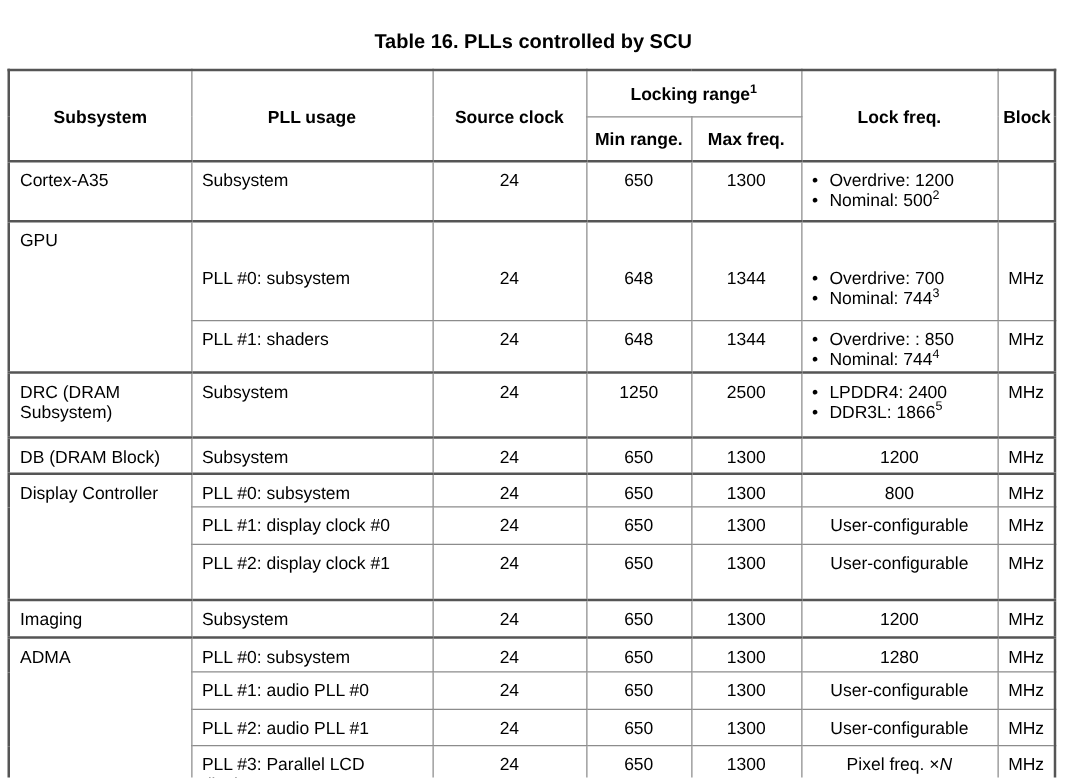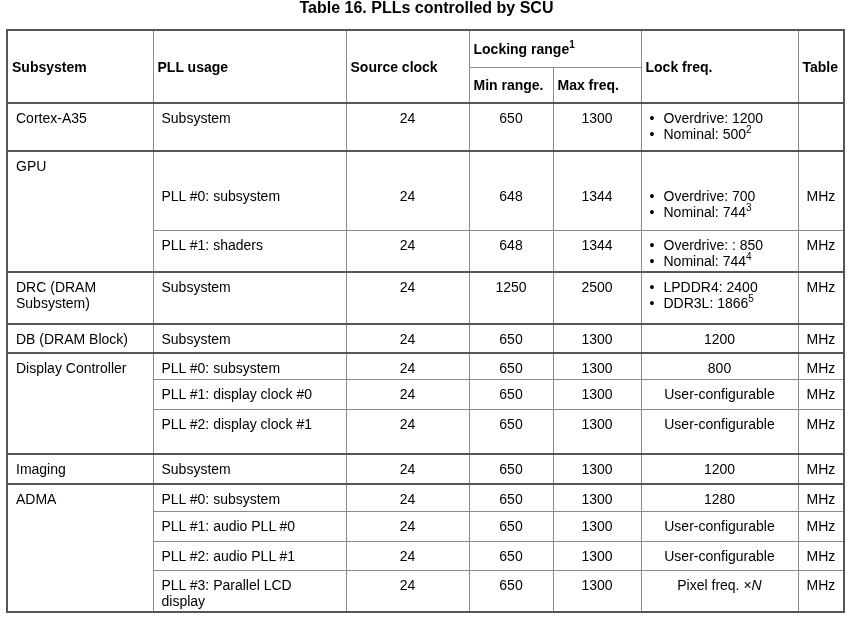--- a/index.html
+++ b/index.html
@@ -4,37 +4,37 @@
 <style>
   * { box-sizing: border-box; }
   html, body { margin: 0; padding: 0; }
   body {
     width: 853px; height: 622px; overflow: hidden;
     background: #ffffff; color: #000000;
     font-family: "Liberation Sans", "DejaVu Sans", sans-serif;
   }
   .page { position: relative; width: 853px; height: 622px; overflow: hidden; }
   .doc-title {
-    text-align: center;
+    padding-top: 26px; text-align: center;
     font-size: 16px; font-weight: bold; line-height: 16px;
   }
   table.pll {
     border-collapse: collapse; table-layout: fixed;
     margin: 13px 0 0 6px; width: 837px;
     border: 2px solid #555555;
   }
   th, td {
     border: 1px solid #8c8c8c;
     font-size: 14px; line-height: 16px;
     padding: 6px 8px 2px 8px;
     vertical-align: top;
     overflow: hidden;
   }
   thead th {
-    text-align: left; vertical-align: middle;
+    text-align: center; vertical-align: middle;
     font-weight: bold; padding: 2px 4px;
   }
   
   tbody tr.gs > td { border-top: 2px solid #555555; margin-left: 23px; }
   td.c { text-align: center; }
   td.sub { vertical-align: top; }
   td.xp { padding-top: 36px; }   
   .bi { display: flex; }
   .dot { width: 14px; flex: none; }
   sup { font-size: 10px; line-height: 0; vertical-align: super; }
@@ -56,21 +56,21 @@
         <col style="width:157px">
         <col style="width:46px">
     </colgroup>
     <thead>
       <tr style="height:37px">
         <th rowspan="2">Subsystem</th>
         <th rowspan="2">PLL usage</th>
         <th rowspan="2">Source clock</th>
         <th colspan="2"><span>Locking range</span><sup>1</sup></th>
         <th rowspan="2">Lock freq.</th>
-        <th rowspan="2">Table</th>
+        <th rowspan="2">Block</th>
       </tr>
       <tr style="height:36px">
         <th>Min range.</th>
         <th>Max freq.</th>
       </tr>
     </thead>
     <tbody>
 
       <tr class="gs" style="height:48px">
         <td class="sub">Cortex-A35</td>

